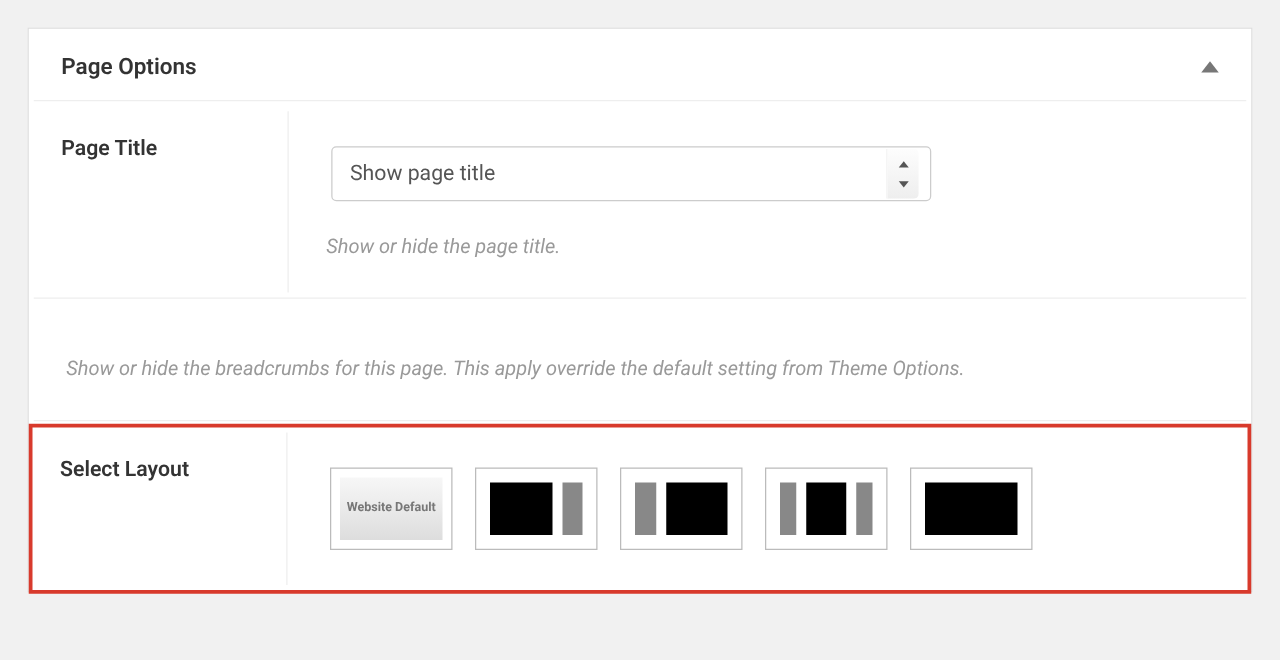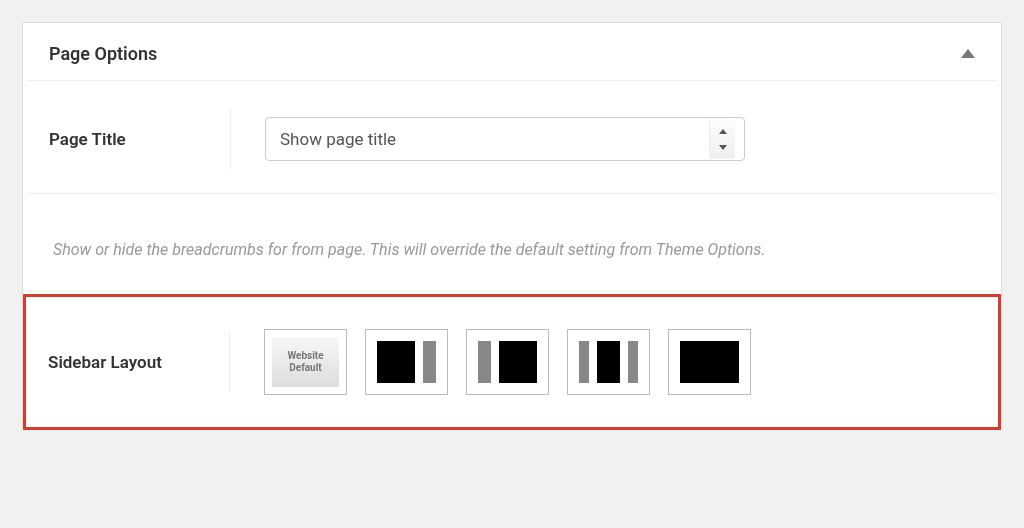--- a/index.html
+++ b/index.html
@@ -31,21 +31,20 @@
     .collapse-icon {
       width: 0;
       height: 0;
       border-left: 7px solid transparent;
       border-right: 7px solid transparent;
       border-bottom: 9px solid #777;
     }
     .row {
       display: flex;
       border-bottom: 1px solid #eee;
-      align-items: center;
     }
     .row-label {
       width: 200px;
       padding: 20px 18px;
       border-right: 1px solid #eee;
       font-size: 17px;
       font-weight: 600;
       color: #333;
     }
     .row-content {
@@ -113,21 +112,21 @@
       display: flex;
       gap: 10px;
     }
     .layout-opt {
       border: 1px solid #bbb;
       padding: 3px;
       background: #fff;
       cursor: pointer;
     }
     .layout-inner {
-      width: 67px;
+      width: 82px;
       height: 50px;
       display: flex;
     }
     .default-opt {
       background: linear-gradient(#f7f7f7, #ddd);
       display: flex;
       align-items: center;
       justify-content: center;
       font-size: 10px;
       font-weight: 700;
@@ -154,31 +153,32 @@
   <div class="row">
     <div class="row-label">Page Title</div>
     <div class="row-content">
       <div class="select-wrap">
         <div class="select-box">Show page title</div>
         <div class="select-arrows">
           <div class="arr-up"></div>
           <div class="arr-down"></div>
         </div>
       </div>
+      <div class="help-text">Show or hide the page title.</div>
     </div>
   </div>
 
   <div class="row">
     <div class="row-content">
-      <div class="help-text">Show or hide the breadcrumbs for from page. This will override the default setting from Theme Options.</div>
+      <div class="help-text">Show or hide the breadcrumbs for this page. This apply override the default setting from Theme Options.</div>
     </div>
   </div>
 
   <div class="row highlight-row">
-    <div class="row-label">Sidebar Layout</div>
+    <div class="row-label">Select Layout</div>
     <div class="row-content">
       <div class="layout-options">
 
         <div class="layout-opt">
           <div class="layout-inner default-opt">Website Default</div>
         </div>
 
         <div class="layout-opt">
           <div class="layout-inner">
             <div class="content-area" style="flex:3"></div>

